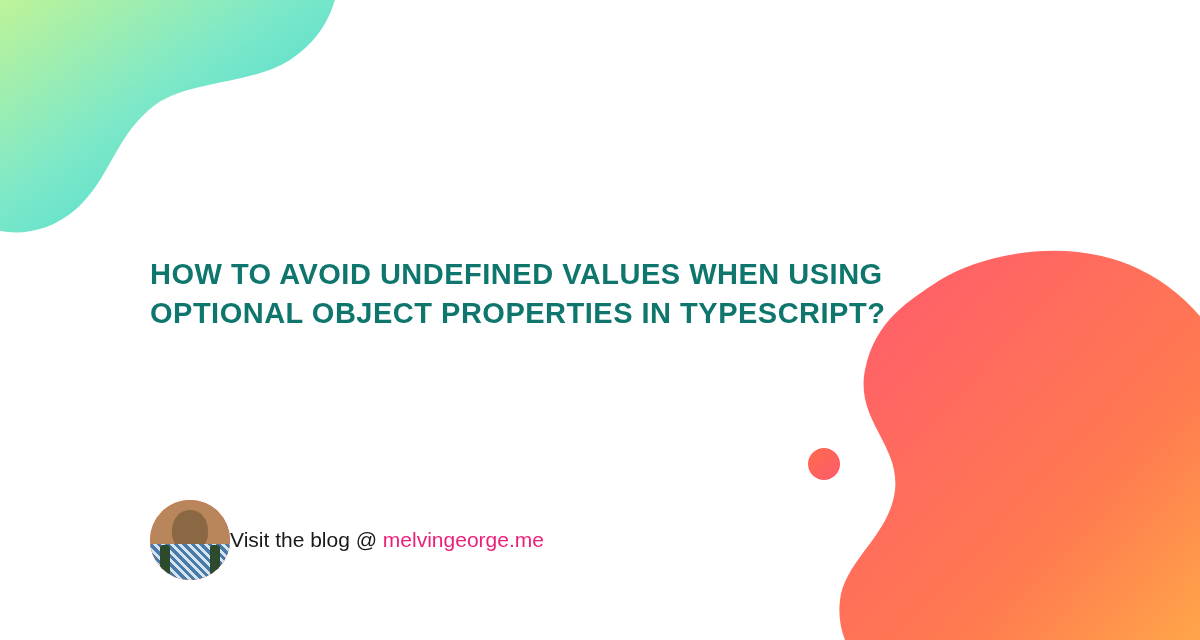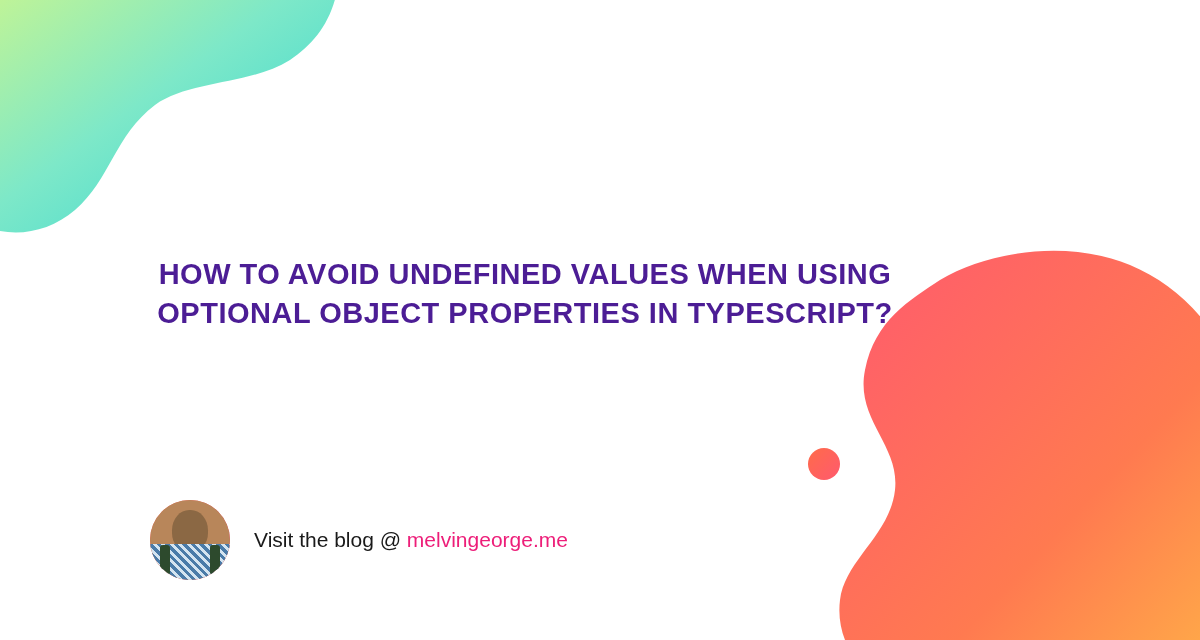--- a/index.html
+++ b/index.html
@@ -40,31 +40,29 @@
     }
     .title {
       position: absolute;
       top: 255px;
       left: 150px;
       max-width: 750px;
       font-weight: 800;
       font-size: 29px;
       line-height: 1.35;
       letter-spacing: 0.5px;
-      color: #4c1d95;
+      color: #0f766e;
       text-transform: uppercase;
-      text-align: center;
     }
     .footer {
       position: absolute;
       bottom: 60px;
       left: 150px;
       display: flex;
       align-items: center;
-      gap: 24px;
     }
     .avatar {
       width: 80px;
       height: 80px;
       border-radius: 50%;
       background: linear-gradient(135deg, #ff6b4a 0%, #ed1e79 100%);
       display: flex;
       align-items: center;
       justify-content: center;
       overflow: hidden;

